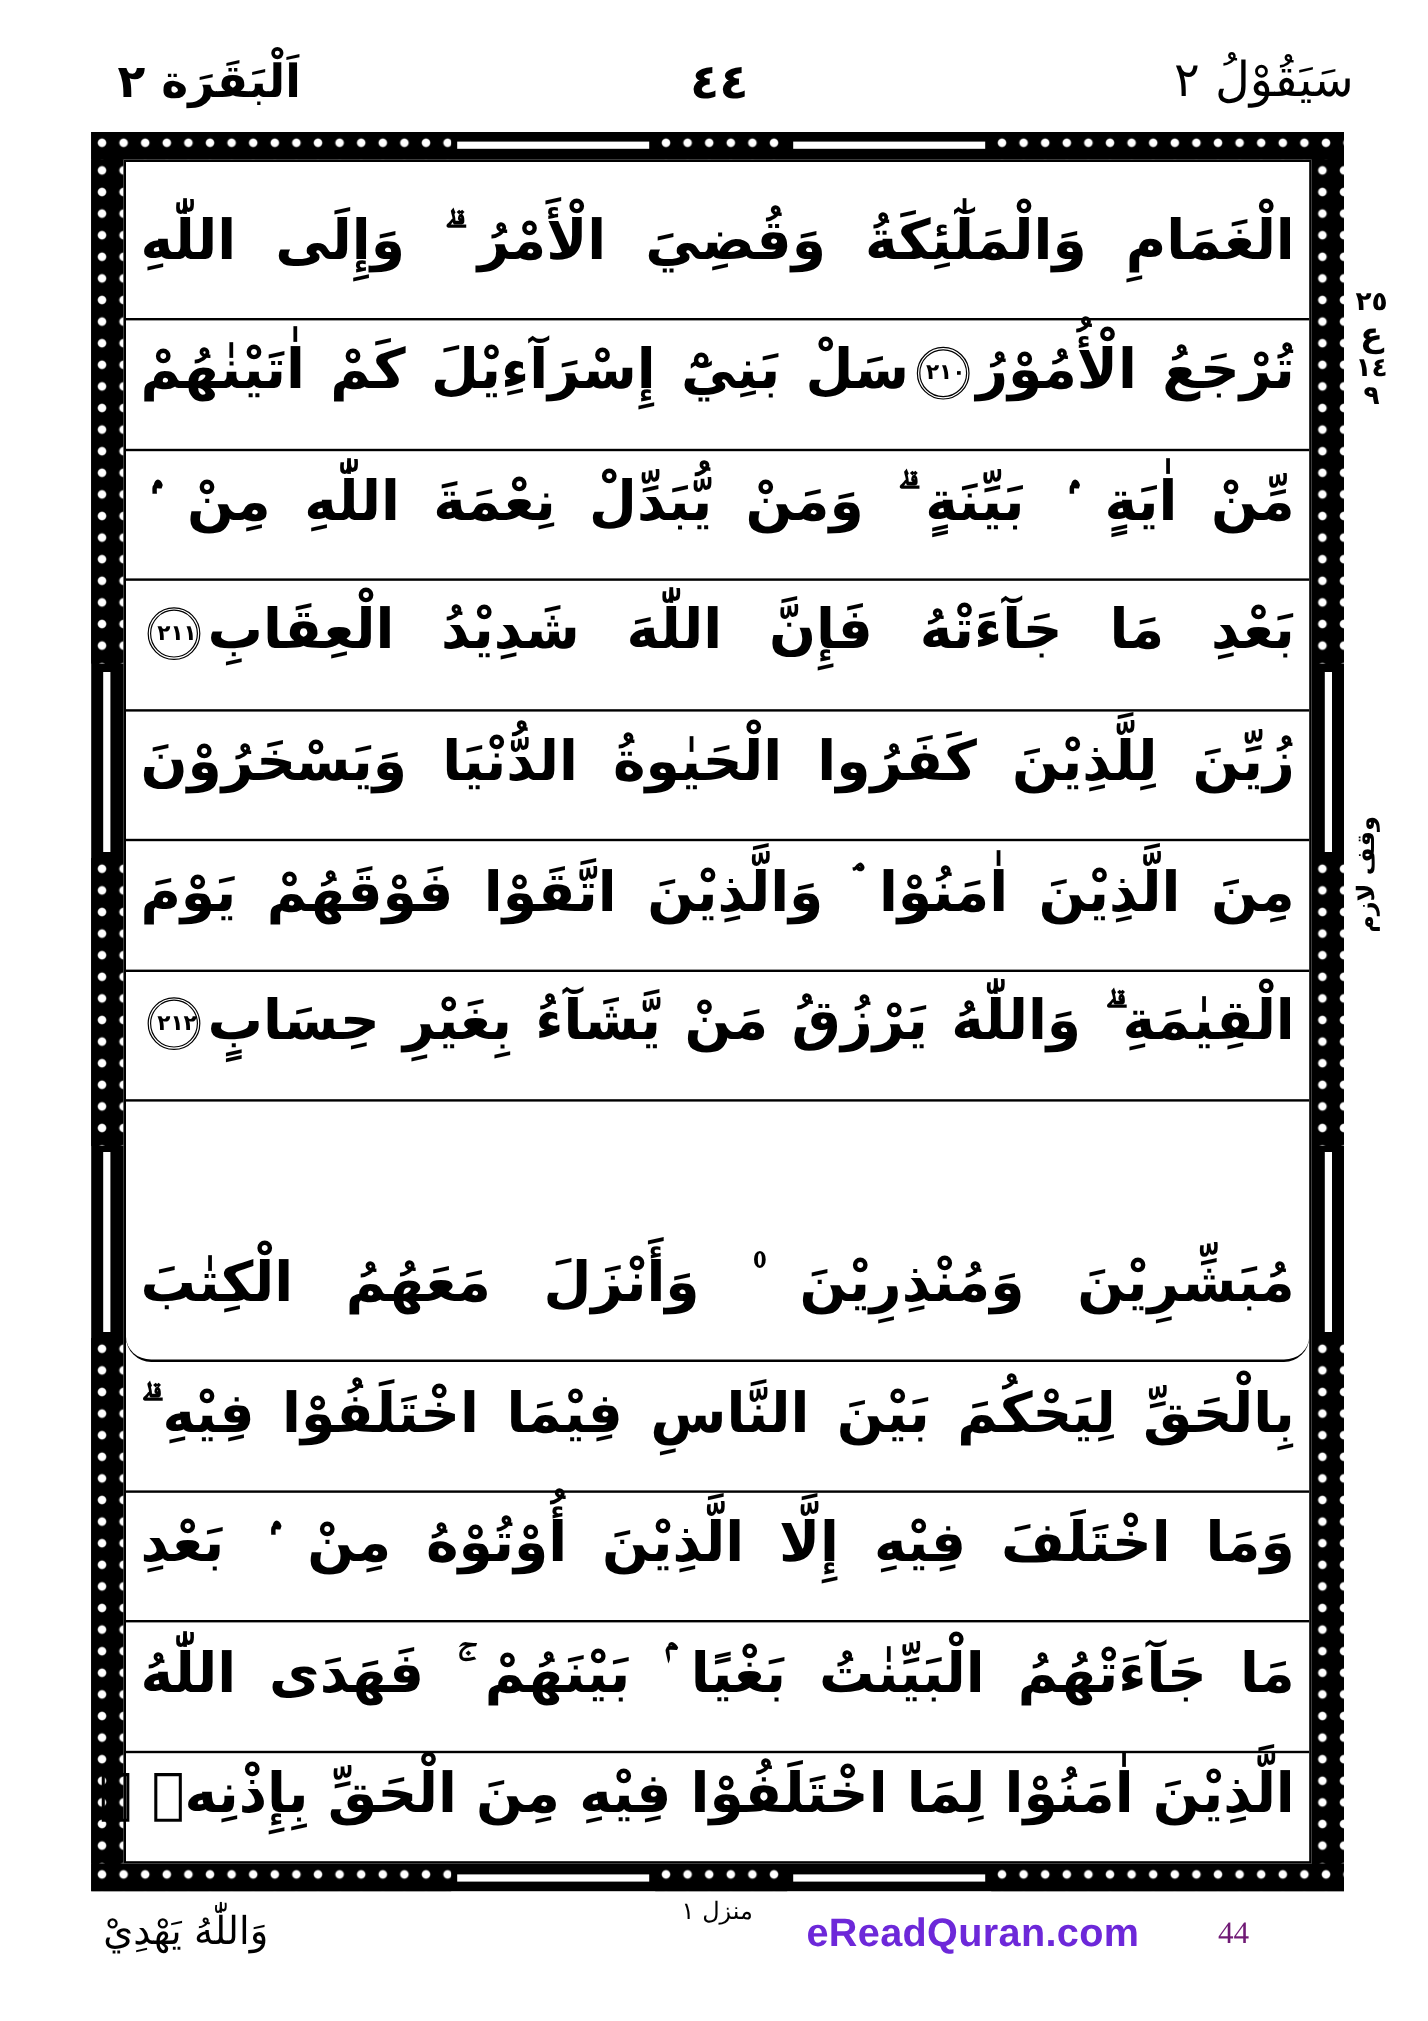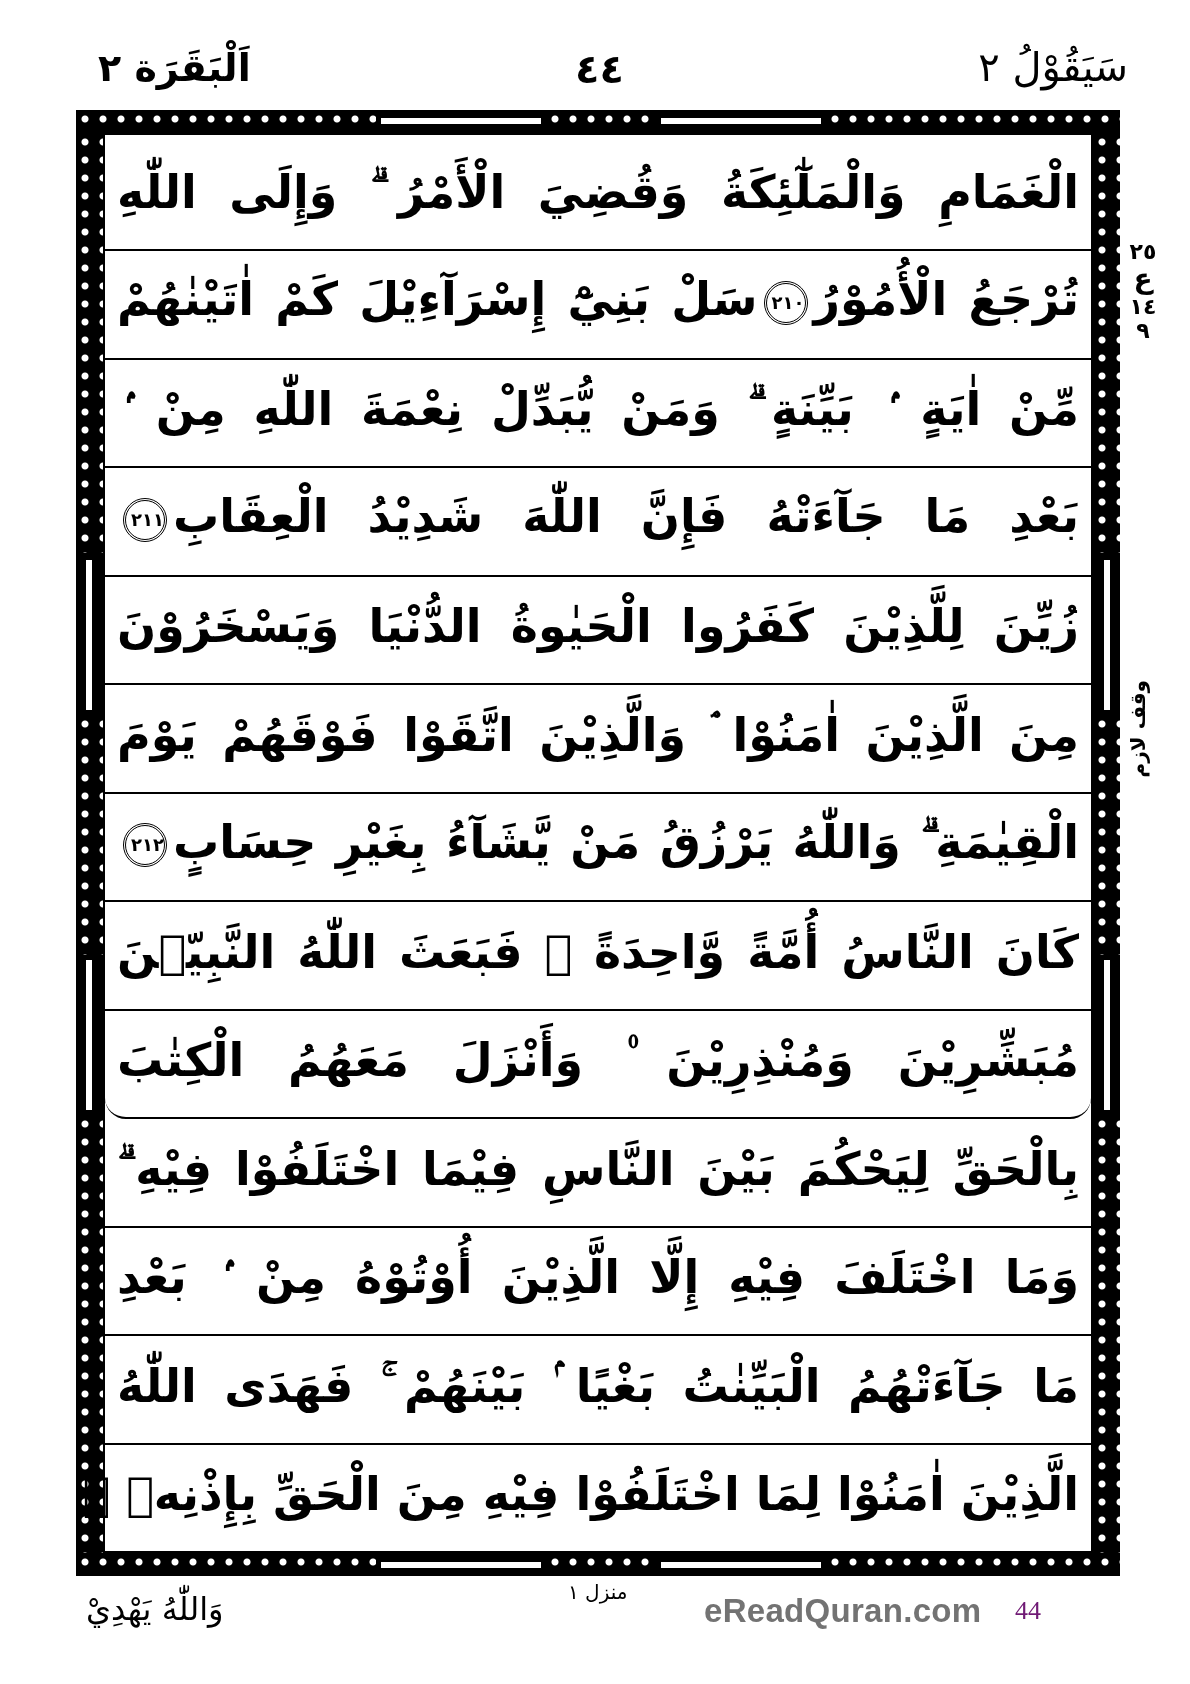--- a/index.html
+++ b/index.html
@@ -67,21 +67,21 @@
       width: 990px;
       height: 1420px;
       background: #fff;
       border: 2px solid #000;
       box-sizing: border-box;
     }
     .line {
       position: absolute;
       left: 0;
       width: 100%;
-      height: 116px;
+      height: 132px;
       border-bottom: 2px solid #000;
       box-sizing: border-box;
       display: flex;
       align-items: center;
       justify-content: center;
       padding: 0 12px;
     }
     .line:last-child { border-bottom: none; }
     .line-text {
       direction: rtl;
@@ -136,25 +136,25 @@
     }
     .footer-manzil {
       position: absolute;
       left: 545px; top: 1580px;
       font-size: 20px;
       direction: rtl;
       margin-left: 23px;
     }
     .footer-site {
       position: absolute;
-      left: 704px; top: 1592px;
+      left: 672px; top: 1592px;
       font-family: "Liberation Sans", sans-serif;
       font-size: 33px;
       font-weight: bold;
-      color: #737373;
+      color: #6d28d9;
       letter-spacing: 0.3px;
       text-align: right;
     }
     .footer-page {
       position: absolute;
       left: 1015px; top: 1596px;
       font-family: "Liberation Serif", serif;
       font-size: 26px;
       color: #701a75;
     }
@@ -208,23 +208,20 @@
       <div class="line-text"><span>بَعْدِ مَا جَآءَتْهُ فَإِنَّ اللّٰهَ شَدِيْدُ الْعِقَابِ</span><span class="ayah">٢١١</span></div>
     </div>
     <div class="line" style="top:434px;">
       <div class="line-text">زُيِّنَ لِلَّذِيْنَ كَفَرُوا الْحَيٰوةُ الدُّنْيَا وَيَسْخَرُوْنَ</div>
     </div>
     <div class="line" style="top:542.5px;">
       <div class="line-text">مِنَ الَّذِيْنَ اٰمَنُوْا ۘ وَالَّذِيْنَ اتَّقَوْا فَوْقَهُمْ يَوْمَ</div>
     </div>
     <div class="line" style="top:651px;">
       <div class="line-text"><span>الْقِيٰمَةِ ۗ وَاللّٰهُ يَرْزُقُ مَنْ يَّشَآءُ بِغَيْرِ حِسَابٍ</span><span class="ayah">٢١٢</span></div>
-    </div>
-    <div class="line" style="top:759.5px;">
-      <div class="line-text">كَانَ النَّاسُ أُمَّةً وَّاحِدَةً ۣ فَبَعَثَ اللّٰهُ النَّبِيّٖنَ</div>
     </div>
     <div class="line" style="top:868px;border-radius:21px;">
       <div class="line-text">مُبَشِّرِيْنَ وَمُنْذِرِيْنَ ۠ وَأَنْزَلَ مَعَهُمُ الْكِتٰبَ</div>
     </div>
     <div class="line" style="top:976.5px;">
       <div class="line-text">بِالْحَقِّ لِيَحْكُمَ بَيْنَ النَّاسِ فِيْمَا اخْتَلَفُوْا فِيْهِ ۗ</div>
     </div>
     <div class="line" style="top:1085px;">
       <div class="line-text">وَمَا اخْتَلَفَ فِيْهِ إِلَّا الَّذِيْنَ أُوْتُوْهُ مِنْ ۢ بَعْدِ</div>
     </div>

